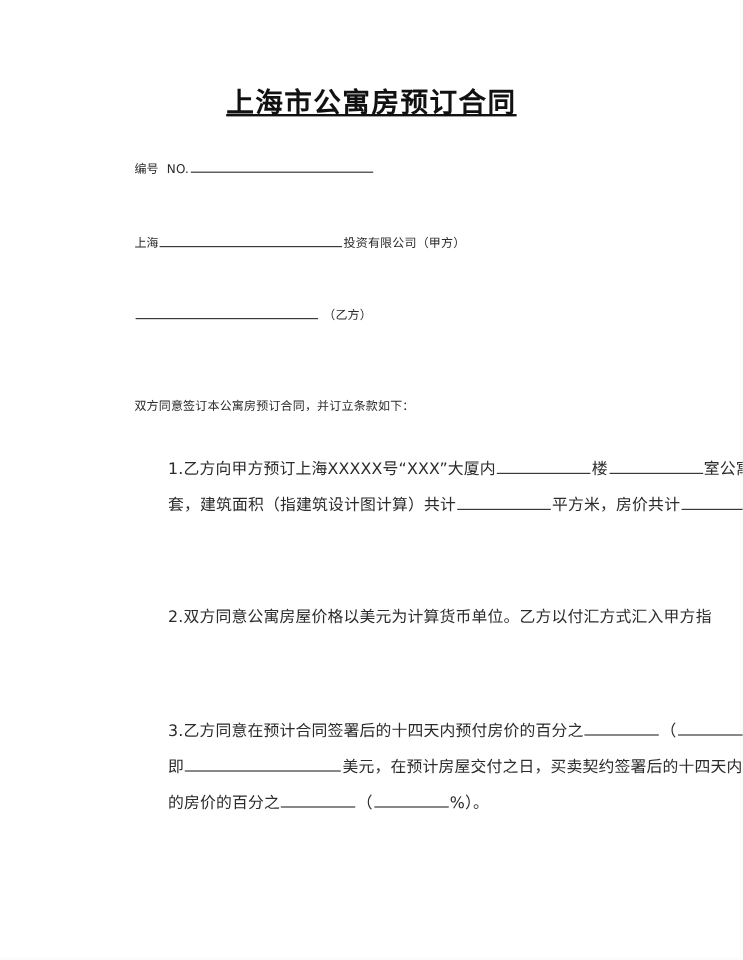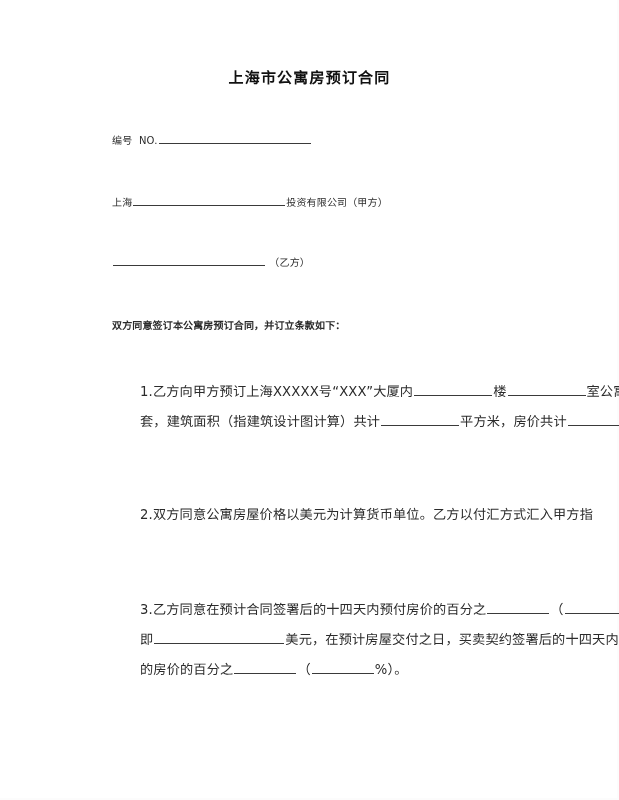--- a/index.html
+++ b/index.html
@@ -43,38 +43,39 @@
     width: 619px;
   }
   .doc-title {
     margin: 0;
     padding: 0;
     position: absolute;
     left: 0;
     top: 66px;
     width: 619px;
     text-align: center;
-    font-size: 15px;
+    font-size: 23px;
     font-weight: bold;
     letter-spacing: 1.2px;
     color: #111111;
     font-family: "DejaVu Sans", "Liberation Sans", sans-serif;
+    text-decoration: underline;
   }
   .line {
     position: absolute;
     font-size: 10px;
     line-height: 20px;
     color: #2b2b2b;
     white-space: pre;
     letter-spacing: 0.15px;
   }
   .serial-line { left: 112px; top: 130px; }
   .party-a-line { left: 112px; top: 192px; }
   .party-b-line { left: 112px; top: 252px; }
-  .intro-line { left: 112px; top: 316px; font-weight: bold; }
+  .intro-line { left: 112px; top: 330px; }
 
   .clause {
     position: absolute;
     left: 112px;
     width: 470px;
     font-size: 13.2px;
     line-height: 30px;
     color: #2b2b2b;
     letter-spacing: 0.15px;
   }

